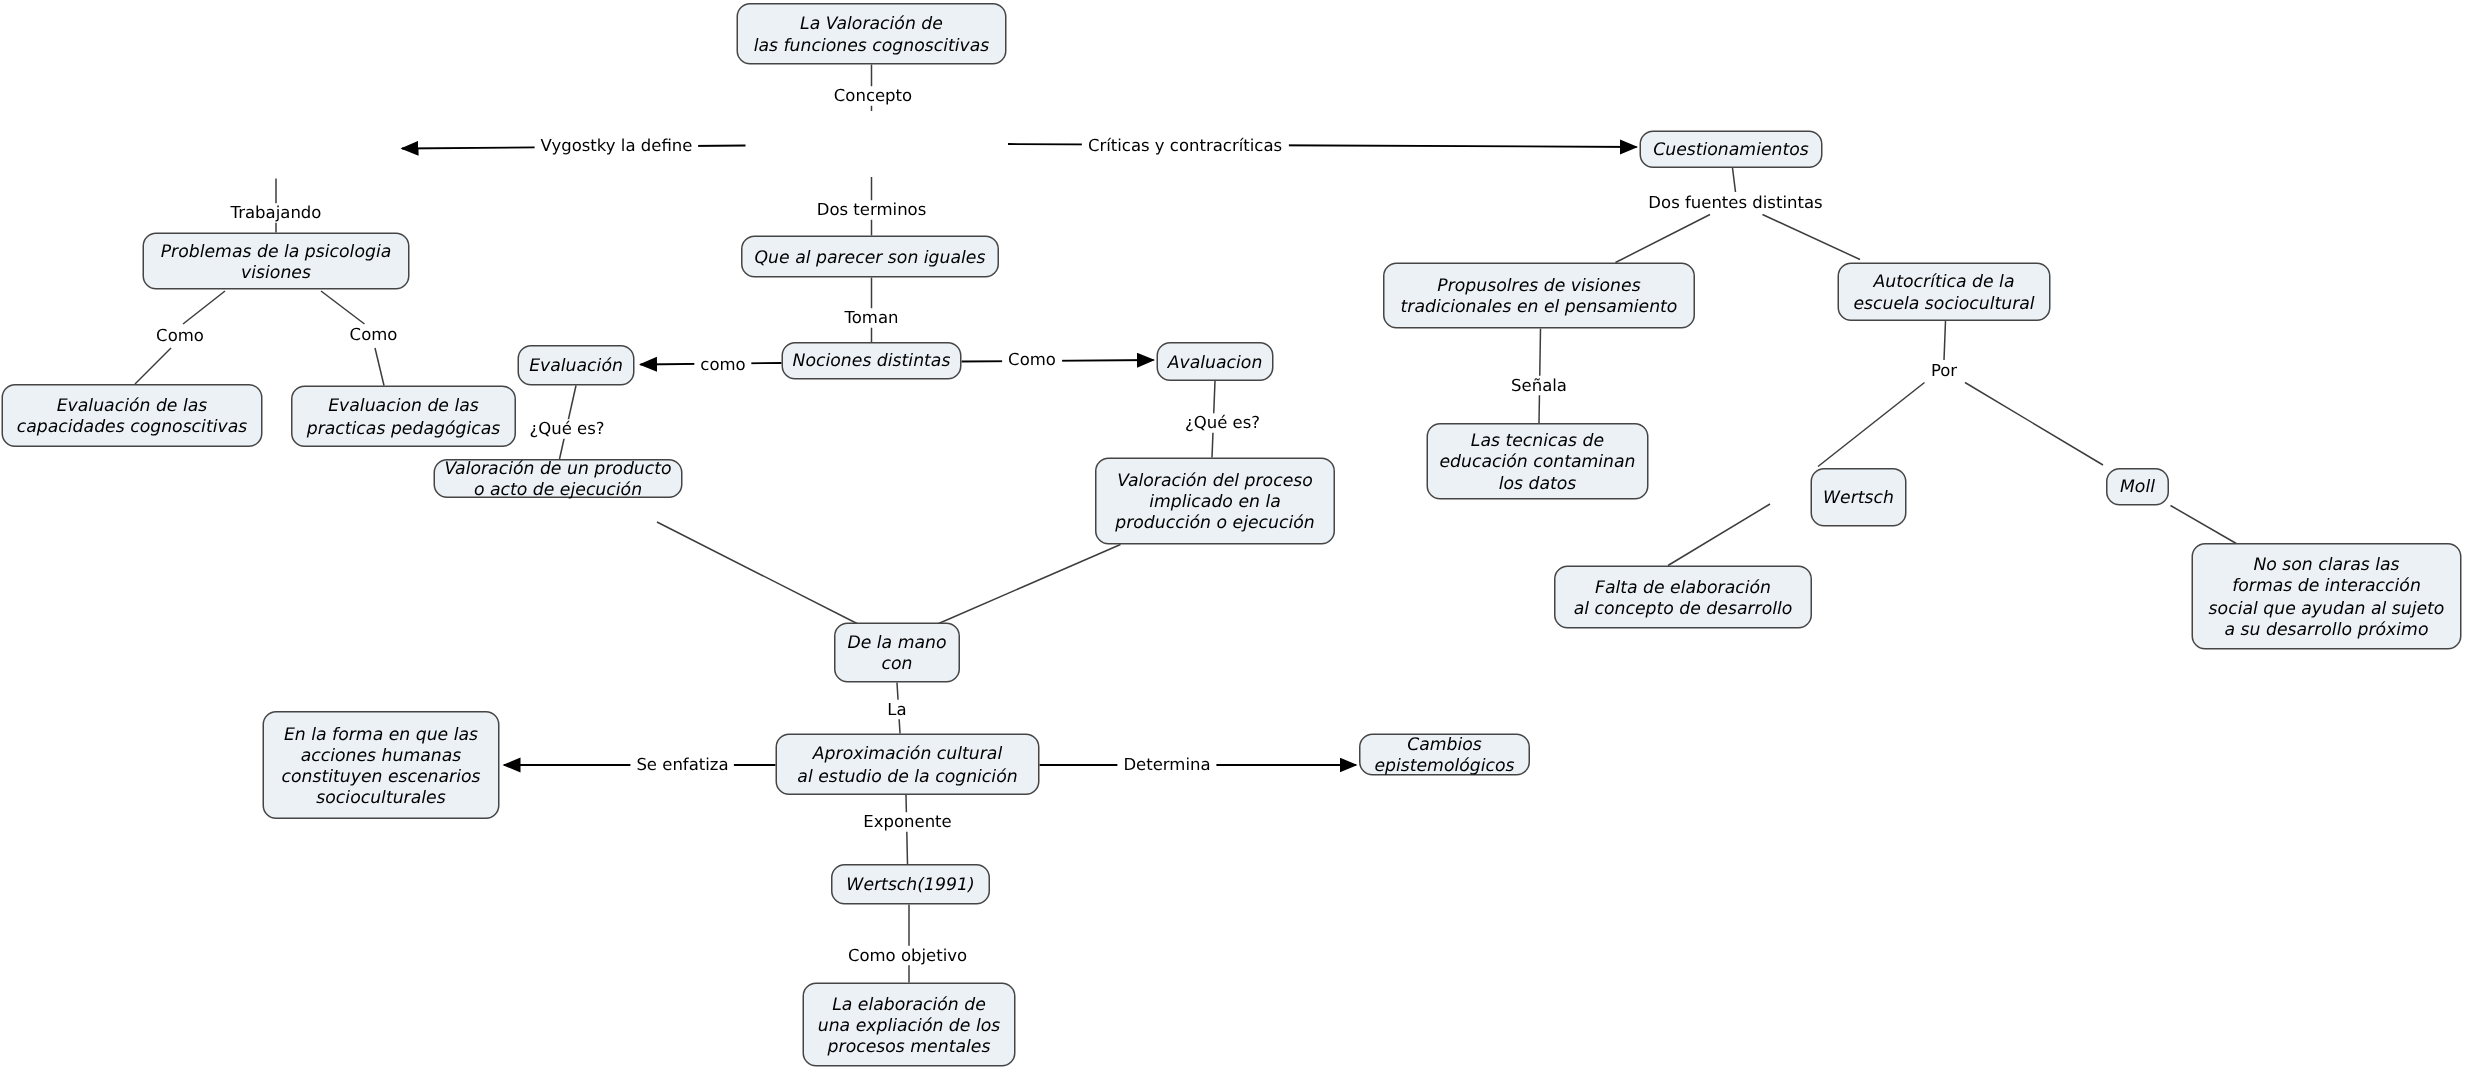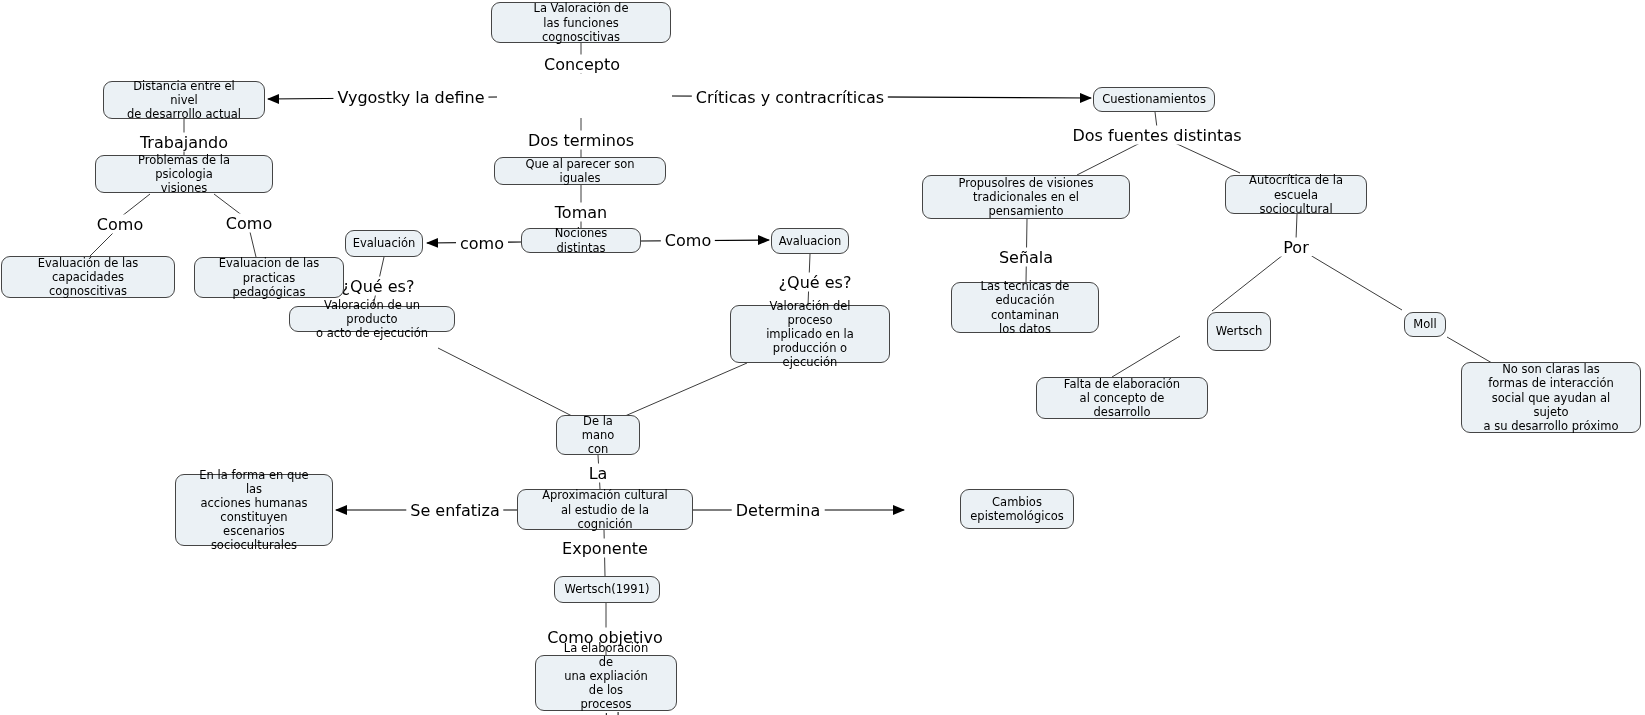--- a/index.html
+++ b/index.html
@@ -6,23 +6,23 @@
     --background:#ffffff; --node_fill:#ebf1f5; --node_border:#454545;
     --line:#3c3c3c; --text:#000000;
   }
   html,body{margin:0;padding:0;background:var(--background);}
   .canvas{position:relative;width:1645px;height:715px;overflow:hidden;
           font-family:"DejaVu Sans","Liberation Sans",sans-serif;color:var(--text);}
   .canvas svg{position:absolute;left:0;top:0;}
   .node{position:absolute;box-sizing:border-box;display:flex;align-items:center;justify-content:center;
         text-align:center;white-space:pre-line;background:var(--node_fill);
         border:1px solid var(--node_border);border-radius:9px;
-        font-size:11.5px;line-height:1.22;padding:1px 20px;}
+        font-size:11.5px;line-height:1.22;padding:1px 4px;font-style:italic;}
   .lbl{position:absolute;transform:translate(-50%,-50%);background:var(--background);
-       padding:0 4px;font-size:16px;white-space:pre;}
+       padding:0 4px;font-size:11px;white-space:pre;}
 </style>
 </head>
 <body>
 
 <div class="canvas">
 
   <svg width="1645" height="715">
     <defs>
       <marker id="arr" markerWidth="13" markerHeight="11" refX="11" refY="5" orient="auto" markerUnits="userSpaceOnUse">
         <path d="M0,0 L12,5 L0,10 z" fill="#000"></path>
@@ -80,22 +80,20 @@
   <span class="lbl" style="left:1026px;top:257px">Señala</span>
   <span class="lbl" style="left:1296px;top:247px">Por</span>
   <span class="lbl" style="left:598px;top:473px">La</span>
   <span class="lbl" style="left:455px;top:510px">Se enfatiza</span>
   <span class="lbl" style="left:778px;top:510px">Determina</span>
   <span class="lbl" style="left:605px;top:548px">Exponente</span>
   <span class="lbl" style="left:605px;top:637px">Como objetivo</span>
 
   <div class="node" style="left:491px;top:2px;width:180px;height:41px">La Valoración de
 las funciones cognoscitivas</div>
-  <div class="node" style="left:103px;top:81px;width:162px;height:38px">Distancia entre el nivel
-de desarrollo actual</div>
   <div class="node" style="left:95px;top:155px;width:178px;height:38px">Problemas de la psicologia
 visiones</div>
   <div class="node" style="left:194px;top:257px;width:150px;height:41px">Evaluacion de las
 practicas pedagógicas</div>
   <div class="node" style="left:1px;top:256px;width:174px;height:42px">Evaluación de las
 capacidades cognoscitivas</div>
   <div class="node" style="left:494px;top:157px;width:172px;height:28px">Que al parecer son iguales</div>
   <div class="node" style="left:521px;top:228px;width:120px;height:25px">Nociones distintas</div>
   <div class="node" style="left:345px;top:230px;width:78px;height:27px">Evaluación</div>
   <div class="node" style="left:771px;top:228px;width:78px;height:26px">Avaluacion</div>
@@ -105,21 +103,21 @@
 implicado en la
 producción o ejecución</div>
   <div class="node" style="left:556px;top:415px;width:84px;height:40px">De la mano
 con</div>
   <div class="node" style="left:175px;top:474px;width:158px;height:72px">En la forma en que las
 acciones humanas
 constituyen escenarios
 socioculturales</div>
   <div class="node" style="left:517px;top:489px;width:176px;height:41px">Aproximación cultural
 al estudio de la cognición</div>
-  <div class="node" style="left:960px;top:489px;width:114px;height:40px">Cambios
+  <div class="node" style="left:906px;top:489px;width:114px;height:28px">Cambios
 epistemológicos</div>
   <div class="node" style="left:554px;top:576px;width:106px;height:27px">Wertsch(1991)</div>
   <div class="node" style="left:535px;top:655px;width:142px;height:56px">La elaboración de
 una expliación de los
 procesos mentales</div>
   <div class="node" style="left:1093px;top:87px;width:122px;height:25px">Cuestionamientos</div>
   <div class="node" style="left:922px;top:175px;width:208px;height:44px">Propusolres de visiones
 tradicionales en el pensamiento</div>
   <div class="node" style="left:1225px;top:175px;width:142px;height:39px">Autocrítica de la
 escuela sociocultural</div>

